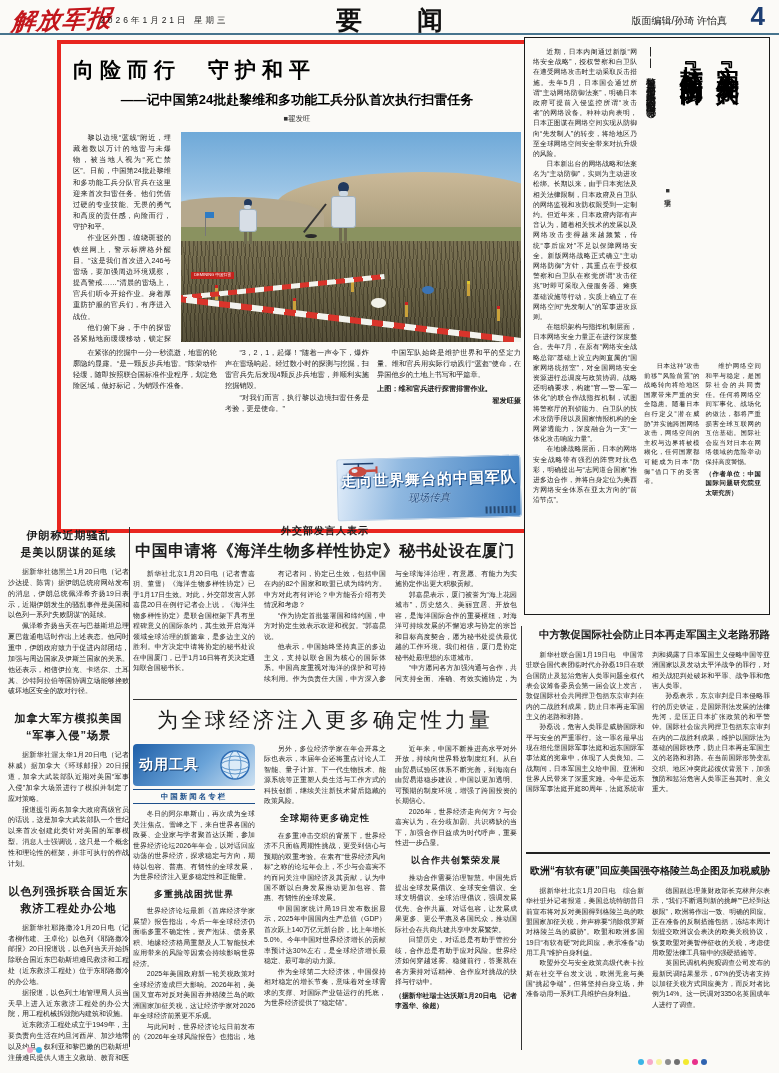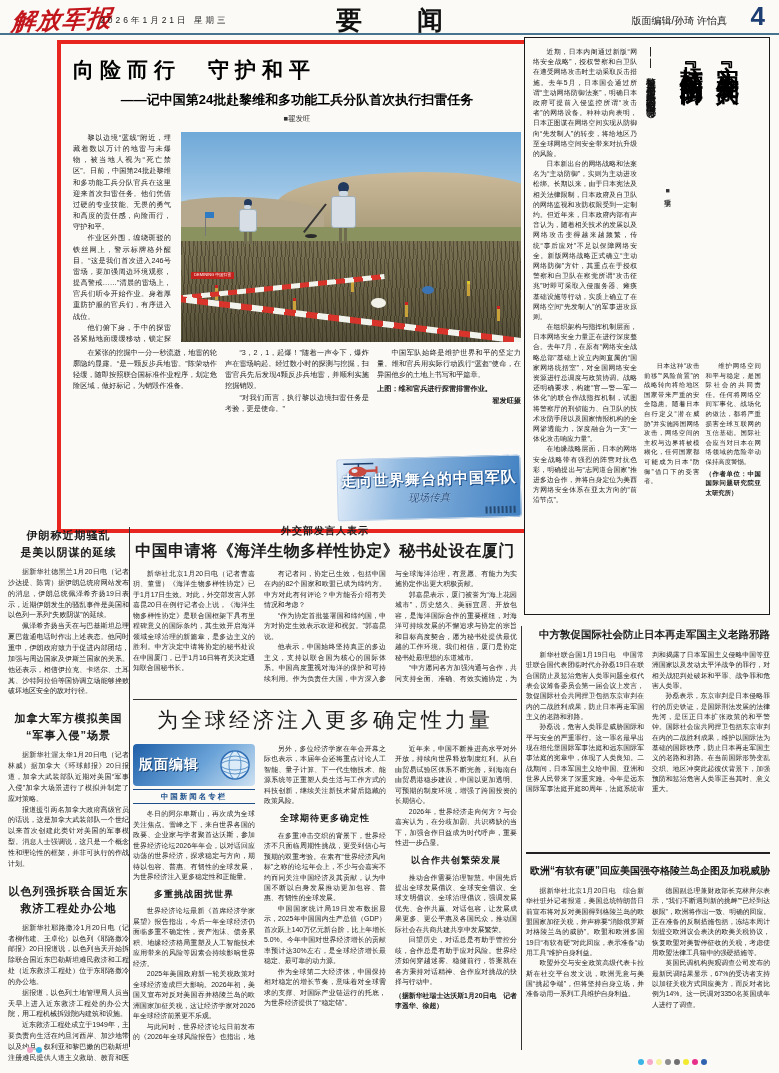--- a/index.html
+++ b/index.html
@@ -268,21 +268,21 @@
         <p>“作为协定首批签署国和缔约国，中方对协定生效表示欢迎和祝贺。”郭嘉昆说。</p>
         <p>他表示，中国始终坚持真正的多边主义，支持以联合国为核心的国际体系。中国高度重视对海洋的保护和可持续利用。作为负责任大国，中方深入参与全球海洋治理，有意愿、有能力为实施协定作出更大积极贡献。</p>
         <p>郭嘉昆表示，厦门被誉为“海上花园城市”，历史悠久、美丽宜居、开放包容，是海洋国际合作的重要枢纽，对海洋可持续发展的不懈追求与协定的宗旨和目标高度契合，愿为秘书处提供最优越的工作环境。我们相信，厦门是协定秘书处最理想的东道城市。</p>
         <p>“中方愿同各方加强沟通与合作，共同支持全面、准确、有效实施协定，为推进全球海洋治理、维护国际海洋秩序作出更大贡献。”郭嘉昆说。</p>
       </div>
     <hr class="midline">
     <div class="econ-h1">为全球经济注入更多确定性力量</div>
     <div class="econ-cols">
       <div class="econ-col body jtext">
         <div class="gc-logo">
-          <span class="gc-title">版面编辑</span>
+          <span class="gc-title">动用工具</span>
           <svg class="gc-globe" width="32" height="32" viewBox="0 0 32 32">
             <circle cx="16" cy="16" r="14" fill="#dcebf8" stroke="#2f6db5" stroke-width="1.5"></circle>
             <ellipse cx="16" cy="16" rx="6" ry="14" fill="none" stroke="#5a93c9" stroke-width="1"></ellipse>
             <ellipse cx="16" cy="16" rx="14" ry="5" fill="none" stroke="#5a93c9" stroke-width="1"></ellipse>
             <path d="M4 10 Q16 4 28 10" fill="none" stroke="#5a93c9" stroke-width="1"></path>
             <path d="M4 22 Q16 28 28 22" fill="none" stroke="#5a93c9" stroke-width="1"></path>
           </svg>
         </div>
         <div class="gc-sub">中国新闻名专栏</div>
         <div>

